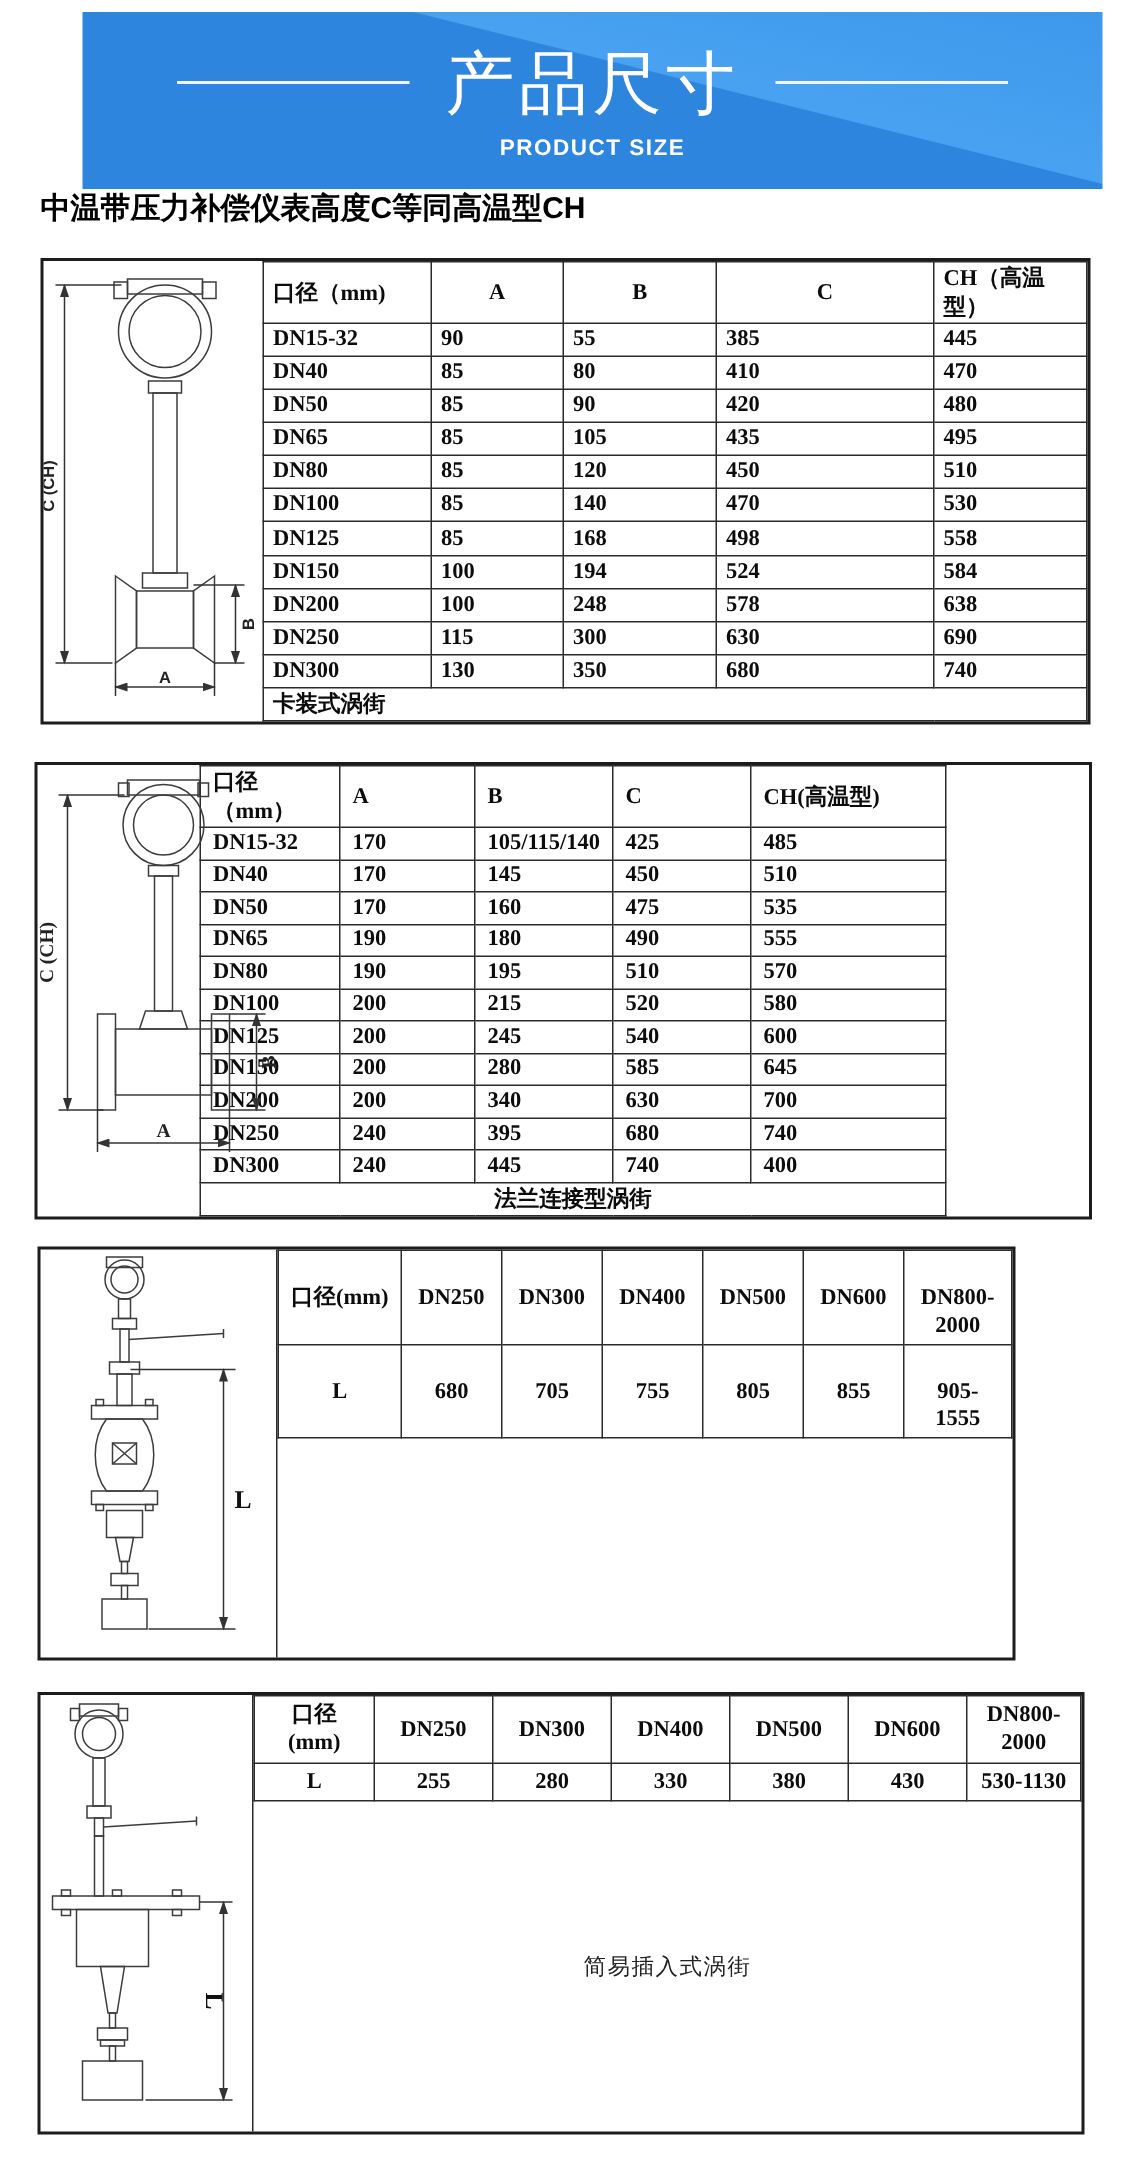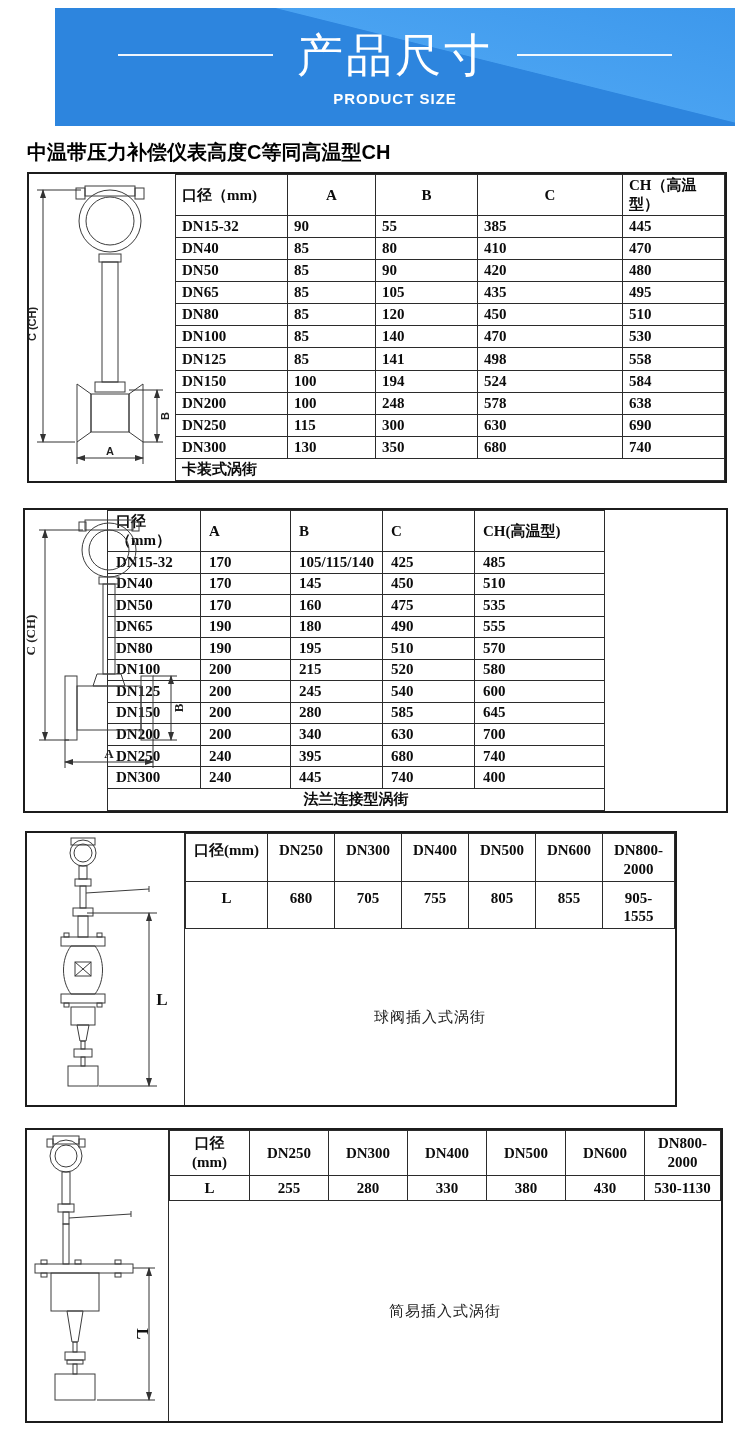--- a/index.html
+++ b/index.html
@@ -14,21 +14,21 @@
     position:absolute; left:35px; top:8px; width:680px; height:118px;
     background:linear-gradient(14deg,#2d85de 0%,#2d85de 60%,#49a2f1 60.3%,#3d98ec 100%);
     display:flex; flex-direction:column; align-items:center; padding-top:22px;margin-left:20px;
   }
   .banner-title-row { display:flex; align-items:center; gap:24px; }
   .banner-line { width:155px; height:2px; background:rgba(255,255,255,.92); }
   .banner-title { color:#fff; font-size:46px; font-weight:500; letter-spacing:3px; line-height:1.1; }
   .banner-sub { color:#fff; font-size:15px; font-weight:700; letter-spacing:1px; margin-top:9px; }
 
   
-  .heading { position:absolute; left:27px; top:139px; font-size:20px; font-weight:700; color:#000; }
+  .heading { position:absolute; left:27px; top:125px; font-size:20px; font-weight:700; color:#000; }
 
   
   .section { position:absolute; border:2px solid #1c1c1c; background:#fff; display:flex; }
   #sec1 { left:27px;  top:172px;  width:700px; height:311px; }
   #sec2 { left:23px;  top:508px;  width:705px; height:305px; display:block; }
   #sec3 { left:25px;  top:831px;  width:652px; height:276px; }
   #sec4 { left:25px;  top:1128px; width:698px; height:295px; }
 
   .drawpane { flex:0 0 auto; display:flex; align-items:flex-start; justify-content:center; }
   #sec1 .drawpane { width:146px; }
@@ -41,29 +41,29 @@
     border-collapse:collapse; table-layout:fixed;
     font-family:"Liberation Serif","DejaVu Serif",serif; font-weight:700; color:#0c0c0c;
   }
   th,td { border:1px solid #2b2b2b; }
 
   .t1 { flex:1 1 auto; height:100%; font-size:15px; }
   .t1 th,.t1 td { padding:1px 6px; text-align:left; vertical-align:middle; }
   .t1 thead th:nth-child(2),.t1 thead th:nth-child(3),.t1 thead th:nth-child(4){ text-align:center; }
   .t1 tfoot td { text-align:left; }
 
-  .t2 { margin-left:82px; width:498px; height:100%; font-size:15px; }
+  .t2 { margin-left:108px; width:498px; height:100%; font-size:15px; }
   .t2 th,.t2 td { padding:1px 8px; text-align:left; vertical-align:middle; }
   .t2 tfoot td { text-align:center; }
 
   .rightcol { flex:1 1 auto; display:flex; flex-direction:column; }
 
   .t3 { width:100%; font-size:15px; }
   .t3 tr { height:47px; }
-  .t3 th,.t3 td { padding:7px 3px 2px; text-align:center; vertical-align:top; white-space:pre-line; line-height:1.25; }
+  .t3 th,.t3 td { padding:22px 3px 2px; text-align:center; vertical-align:top; white-space:pre-line; line-height:1.25; }
 
   .t4 { width:100%; font-size:15px; }
   .t4 thead tr { height:45px; }
   .t4 tbody tr { height:25px; }
   .t4 th { padding:2px 3px; text-align:center; vertical-align:middle; white-space:pre-line; line-height:1.25; }
   .t4 td { padding:1px 3px; text-align:center; }
 
   .bigcaption {
     flex:1 1 auto; display:flex; align-items:center; justify-content:center;
     font-family:"Liberation Serif","DejaVu Serif",serif; font-size:15px; color:#222; letter-spacing:1px;
@@ -189,21 +189,21 @@
         <tr>
           <td>DN100</td>
           <td>85</td>
           <td>140</td>
           <td>470</td>
           <td>530</td>
         </tr>
         <tr>
           <td>DN125</td>
           <td>85</td>
-          <td>141</td>
+          <td>168</td>
           <td>498</td>
           <td>558</td>
         </tr>
         <tr>
           <td>DN150</td>
           <td>100</td>
           <td>194</td>
           <td>524</td>
           <td>584</td>
         </tr>
@@ -441,21 +441,20 @@
             <td>680</td>
             <td>705</td>
             <td>755</td>
             <td>805</td>
             <td>855</td>
             <td>905-
 1555</td>
           </tr>
         </tbody>
     </table>
-    <div class="bigcaption">球阀插入式涡街</div>
   </div>
 </div>
 
 <div class="section" id="sec4">
   <div class="drawpane">
     <svg width="141" height="291" viewBox="0 0 141 291">
       <g class="ln">
         <rect x="26" y="6" width="26" height="8"></rect>
         <rect x="20" y="9" width="6" height="8"></rect>
         <rect x="52" y="9" width="6" height="8"></rect>

